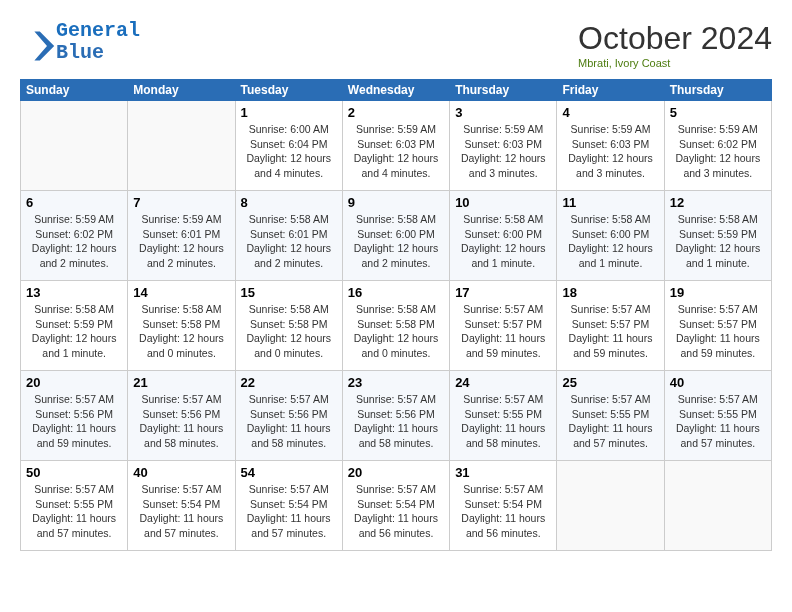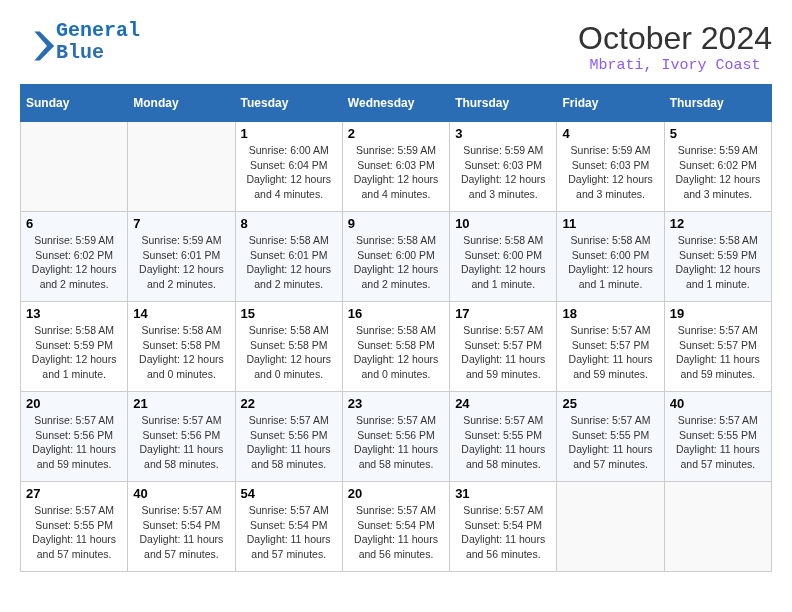--- a/index.html
+++ b/index.html
@@ -28,41 +28,40 @@
       line-height: 1.1;
     }
     .logo-text span {
       color: #1a6ebd;
     }
     .logo-icon {
       width: 36px;
       height: 36px;
     }
     .title-block {
-      text-align: center;
+      text-align: left;
     }
     .month-title {
       font-size: 32px;
       color: #333;
       font-weight: normal;
     }
     .subtitle {
-      font-size: 15px;
-      color: #8b5cf6;
-      font-family: Liberation Mono, monospace;
+      font-size: 11px;
+      color: #4d7c0f;
     }
     table {
       width: 100%;
       border-collapse: collapse;
       font-size: 11px;
     }
     thead tr th {
       background-color: #2a6db5;
       color: #fff;
-      padding: 11px 5px;
+      padding: 3px 5px;
       text-align: left;
       font-size: 12px;
       border: 1px solid #2a6db5;
     }
     tbody tr td {
       border: 1px solid #ccc;
       vertical-align: top;
       padding: 4px 5px;
       width: 14.28%;
       min-height: 80px;
@@ -280,21 +279,21 @@
         </td>
         <td>
           <div class="day-num">40</div>
           <div class="day-info" style="white-space: pre-line;">Sunrise: 5:57 AM
 Sunset: 5:55 PM
 Daylight: 11 hours and 57 minutes.</div>
         </td>
       </tr>
       <tr>
         <td>
-          <div class="day-num">27</div>
+          <div class="day-num">50</div>
           <div class="day-info" style="white-space: pre-line;">Sunrise: 5:57 AM
 Sunset: 5:55 PM
 Daylight: 11 hours and 57 minutes.</div>
         </td>
         <td>
           <div class="day-num">40</div>
           <div class="day-info" style="white-space: pre-line;">Sunrise: 5:57 AM
 Sunset: 5:54 PM
 Daylight: 11 hours and 57 minutes.</div>
         </td>

